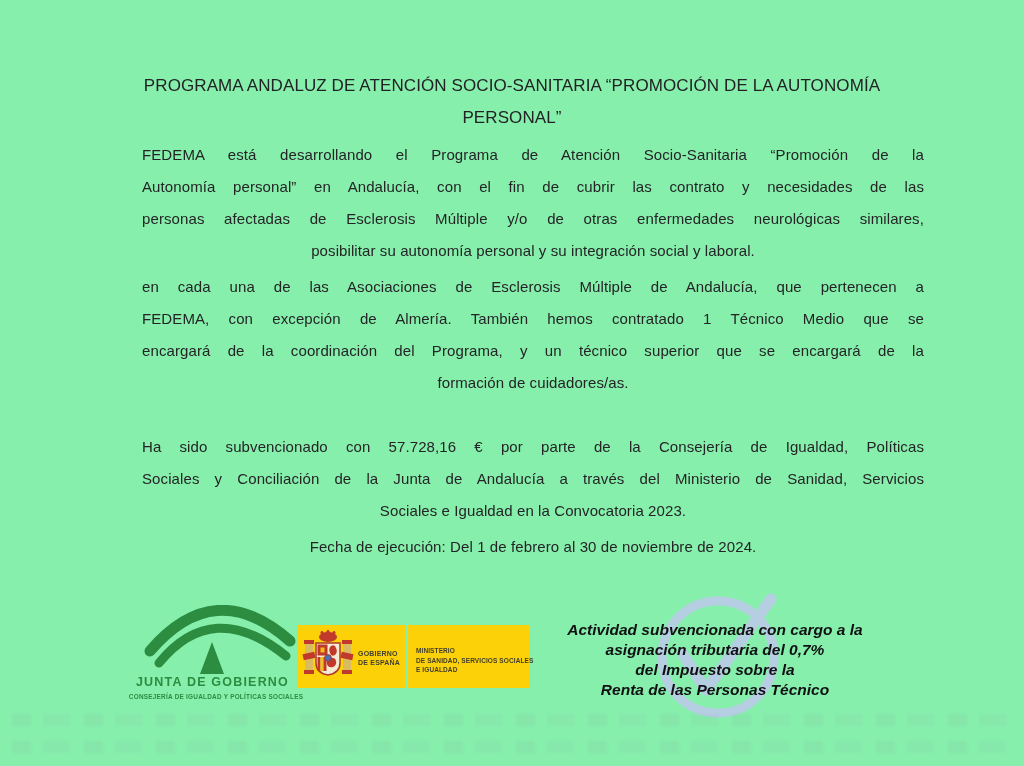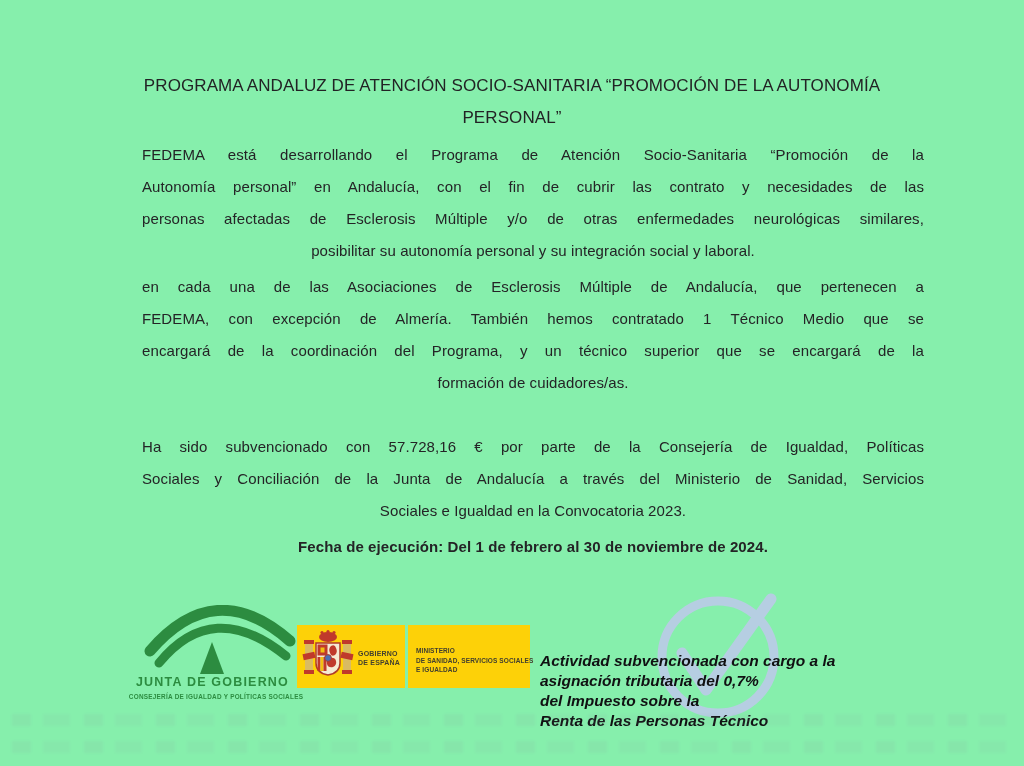--- a/index.html
+++ b/index.html
@@ -24,22 +24,22 @@
   .gov-box{position:absolute;left:297px;top:625px;width:108px;height:63px;background:#fdd108;}
   .min-box{position:absolute;left:408px;top:625px;width:122px;height:63px;background:#fdd108;}
   .coa{position:absolute;left:3px;top:4px;}
   .gov-label{position:absolute;left:61px;top:24px;font-size:7px;font-weight:bold;
              line-height:9px;color:#43402f;letter-spacing:.2px;}
   .min-label{position:absolute;left:8px;top:21px;font-size:6.5px;font-weight:bold;
              line-height:9.5px;color:#43402f;letter-spacing:.1px;white-space:nowrap;}
   
   .irpf{position:absolute;left:540px;top:585px;width:350px;height:181px;}
   .irpf svg{position:absolute;left:0;top:0;}
-  .irpf-text{position:absolute;left:0;top:35px;width:350px;text-align:left;
-             font-size:15.5px;font-weight:bold;font-style:italic;line-height:20px;color:#101012;margin-top:31px;}
+  .irpf-text{position:absolute;left:0;top:35px;width:350px;text-align:center;
+             font-size:15.5px;font-weight:bold;font-style:italic;line-height:20px;color:#101012;}
   
   .bleed{position:absolute;left:12px;width:1000px;height:12px;filter:blur(1px);opacity:.85;
     background:repeating-linear-gradient(90deg,
       rgba(135,148,162,.12) 0px, rgba(135,148,162,.12) 19px,
       rgba(0,0,0,0) 19px, rgba(0,0,0,0) 31px,
       rgba(135,148,162,.09) 31px, rgba(135,148,162,.09) 58px,
       rgba(0,0,0,0) 58px, rgba(0,0,0,0) 72px);}
 </style>
 </head>
 <body>
@@ -64,21 +64,21 @@
     <div class="jline">encargará de la coordinación del Programa, y un técnico superior que se encargará de la</div>
     <div class="lline">formación de cuidadores/as.</div>
   </div>
 
   <div class="para" style="top:431px;">
     <div class="jline">Ha sido subvencionado con 57.728,16 € por parte de la Consejería de Igualdad, Políticas</div>
     <div class="jline">Sociales y Conciliación de la Junta de Andalucía a través del Ministerio de Sanidad, Servicios</div>
     <div class="lline">Sociales e Igualdad en la Convocatoria 2023.</div>
   </div>
 
-  <div class="para" style="top:531px;font-weight:bold;">
+  <div class="para" style="top:531px;">
     <div class="lline">Fecha de ejecución: Del 1 de febrero al 30 de noviembre de 2024.</div>
   </div>
 
   <svg class="junta-arcs" width="165" height="75" viewBox="0 0 165 75">
     <path d="M10,46 Q75,-30 150,36" fill="none" stroke="#2c8c40" stroke-width="11" stroke-linecap="round"></path>
     <path d="M19,58 Q73,-8 146,51" fill="none" stroke="#2c8c40" stroke-width="9" stroke-linecap="round"></path>
     <polygon points="72,37 60,69 84,69" fill="#2c8c40"></polygon>
   </svg>
   <div class="junta-name">JUNTA DE GOBIERNO</div>
   <div class="junta-dept">CONSEJERÍA DE IGUALDAD Y POLÍTICAS SOCIALES</div>

